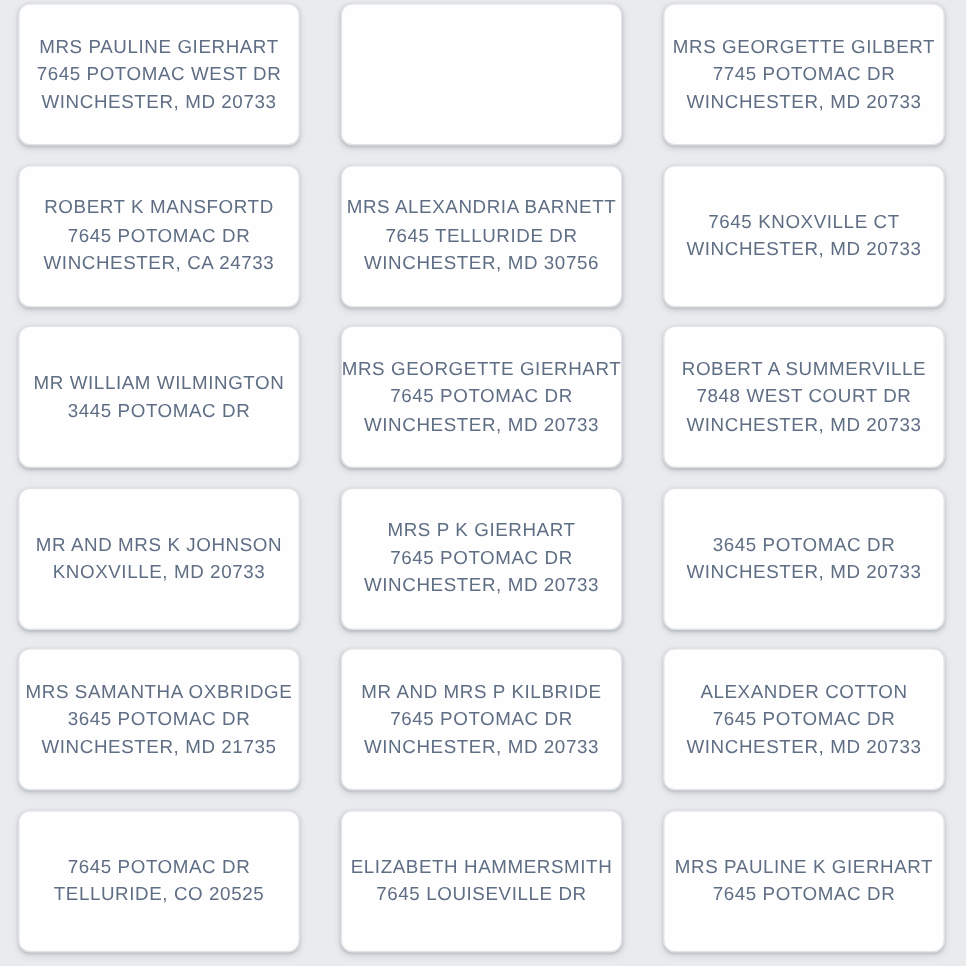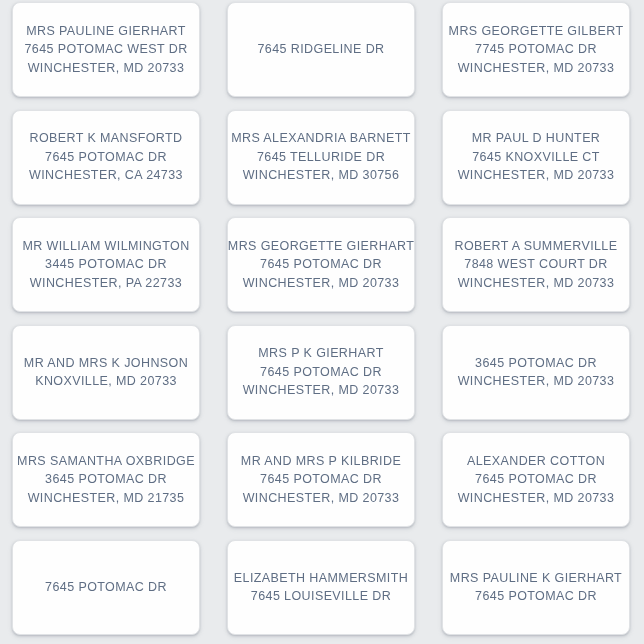--- a/index.html
+++ b/index.html
@@ -49,21 +49,20 @@
 
 <div class="sheet">
 
   <div class="label-card">
     <div class="line">MRS PAULINE GIERHART</div>
     <div class="line">7645 POTOMAC WEST DR</div>
     <div class="line">WINCHESTER, MD 20733</div>
   </div>
 
   <div class="label-card">
-    <div class="line">7645 RIDGELINE DR</div>
   </div>
 
   <div class="label-card">
     <div class="line">MRS GEORGETTE GILBERT</div>
     <div class="line">7745 POTOMAC DR</div>
     <div class="line">WINCHESTER, MD 20733</div>
   </div>
 
   <div class="label-card">
     <div class="line">ROBERT K MANSFORTD</div>
@@ -71,29 +70,27 @@
     <div class="line">WINCHESTER, CA 24733</div>
   </div>
 
   <div class="label-card">
     <div class="line">MRS ALEXANDRIA BARNETT</div>
     <div class="line">7645 TELLURIDE DR</div>
     <div class="line">WINCHESTER, MD 30756</div>
   </div>
 
   <div class="label-card">
-    <div class="line">MR PAUL D HUNTER</div>
     <div class="line">7645 KNOXVILLE CT</div>
     <div class="line">WINCHESTER, MD 20733</div>
   </div>
 
   <div class="label-card">
     <div class="line">MR WILLIAM WILMINGTON</div>
     <div class="line">3445 POTOMAC DR</div>
-    <div class="line">WINCHESTER, PA 22733</div>
   </div>
 
   <div class="label-card">
     <div class="line">MRS GEORGETTE GIERHART</div>
     <div class="line">7645 POTOMAC DR</div>
     <div class="line">WINCHESTER, MD 20733</div>
   </div>
 
   <div class="label-card">
     <div class="line">ROBERT A SUMMERVILLE</div>
@@ -130,20 +127,21 @@
   </div>
 
   <div class="label-card">
     <div class="line">ALEXANDER COTTON</div>
     <div class="line">7645 POTOMAC DR</div>
     <div class="line">WINCHESTER, MD 20733</div>
   </div>
 
   <div class="label-card">
     <div class="line">7645 POTOMAC DR</div>
+    <div class="line">TELLURIDE, CO 20525</div>
   </div>
 
   <div class="label-card">
     <div class="line">ELIZABETH HAMMERSMITH</div>
     <div class="line">7645 LOUISEVILLE DR</div>
   </div>
 
   <div class="label-card">
     <div class="line">MRS PAULINE K GIERHART</div>
     <div class="line">7645 POTOMAC DR</div>

